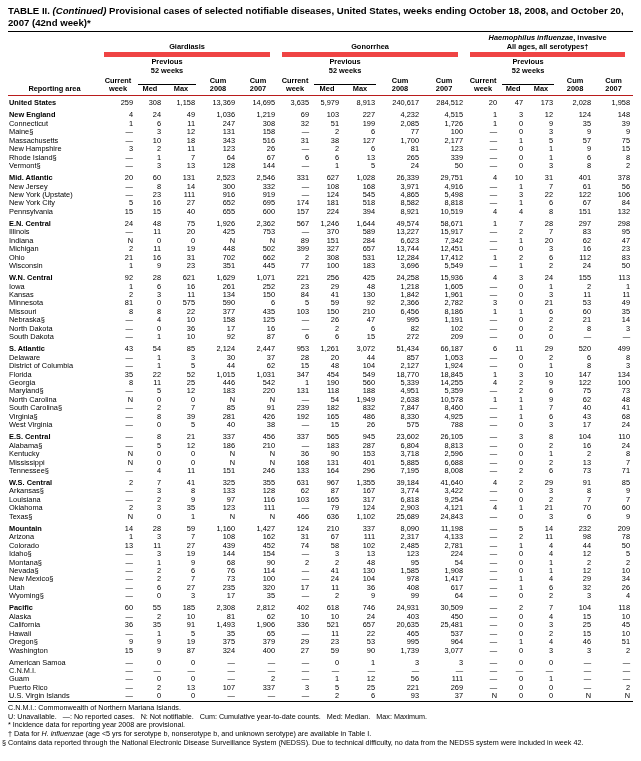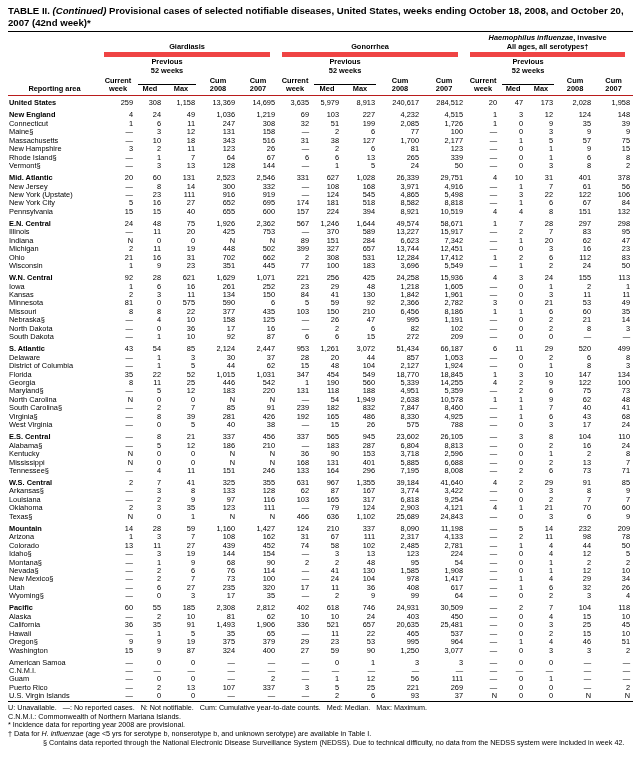--- a/index.html
+++ b/index.html
@@ -27,21 +27,21 @@
   .hdr-bottom{border-bottom:1px solid #b91c1c;padding-bottom:1px;}
   tbody td{font-size:7.4px;line-height:8.45px;padding:0 3px 0 0;text-align:right;
            white-space:nowrap;vertical-align:bottom;}
   tbody td.area{text-align:left;padding:0 0 0 1px;overflow:hidden;}
   tr.gap td{padding-top:3.5px;}
   tr.bold-row td.area{font-weight:bold;}
   .footnotes{margin-top:2px;font-size:7.2px;line-height:8.8px;}
   .fn{margin:0;}
   .fn .it{font-style:italic;}
   .fn.abbrev{white-space:pre-wrap;}
-  .fn.hang{text-indent:-6px;margin-left:41px;}
+  .fn.hang{text-indent:-6px;}
 </style>
 </head>
 <body>
 
 <div class="title"><span>TABLE II. </span><span class="cont">(Continued)</span><span> Provisional cases of selected notifiable diseases, United States, weeks ending October 18, 2008, and October 20, 2007 (42nd week)*</span></div>
 
 <table>
   <colgroup>
     <col class="c-area">
     <col class="g1">
@@ -1209,21 +1209,21 @@
       <tr>
         <td class="area">Washington</td>
         <td class="num">15</td>
         <td class="num">9</td>
         <td class="num">87</td>
         <td class="num">324</td>
         <td class="num">400</td>
         <td class="num">27</td>
         <td class="num">59</td>
         <td class="num">90</td>
-        <td class="num">1,250</td>
+        <td class="num">1,739</td>
         <td class="num">3,077</td>
         <td class="num">—</td>
         <td class="num">0</td>
         <td class="num">3</td>
         <td class="num">3</td>
         <td class="num">2</td>
       </tr>
       <tr class="gap">
         <td class="area">American Samoa</td>
         <td class="num">—</td>
@@ -1311,18 +1311,18 @@
         <td class="num">N</td>
         <td class="num">0</td>
         <td class="num">0</td>
         <td class="num">N</td>
         <td class="num">N</td>
       </tr>
     </tbody>
 </table>
 
 <div class="footnotes">
+  <p class="fn">C.N.M.I.: Commonwealth of Northern Mariana Islands.</p>
   <p class="fn abbrev">U: Unavailable.   —: No reported cases.   N: Not notifiable.   Cum: Cumulative year-to-date counts.   Med: Median.   Max: Maximum.</p>
-  <p class="fn">C.N.M.I.: Commonwealth of Northern Mariana Islands.</p>
   <p class="fn">* Incidence data for reporting year 2008 are provisional.</p>
   <p class="fn"><span>† Data for </span><span class="it">H. influenzae</span><span> (age &lt;5 yrs for serotype b, nonserotype b, and unknown serotype) are available in Table I.</span></p>
   <p class="fn hang">§ Contains data reported through the National Electronic Disease Surveillance System (NEDSS). Due to technical difficulty, no data from the NEDSS system were included in week 42.</p>
 </div>
 
 </body></html>

